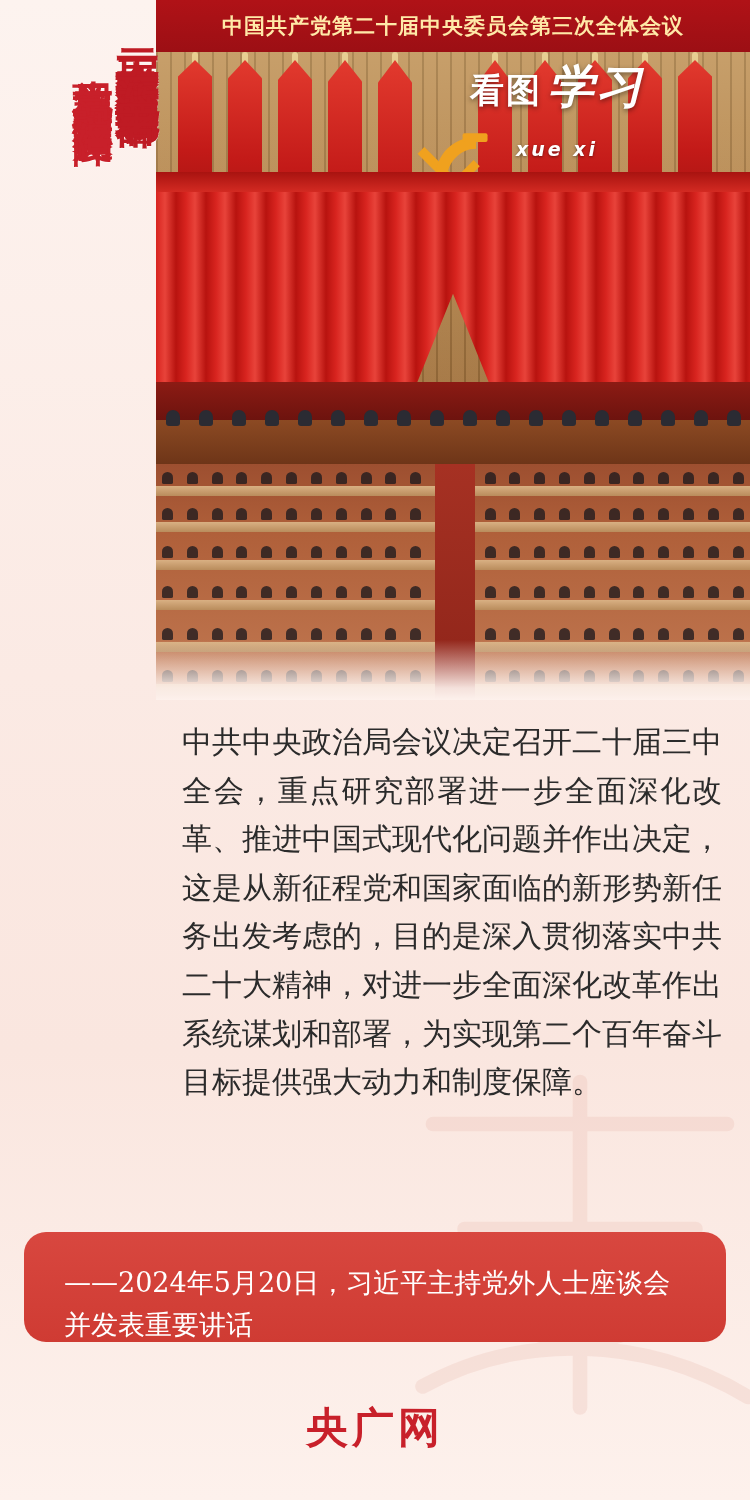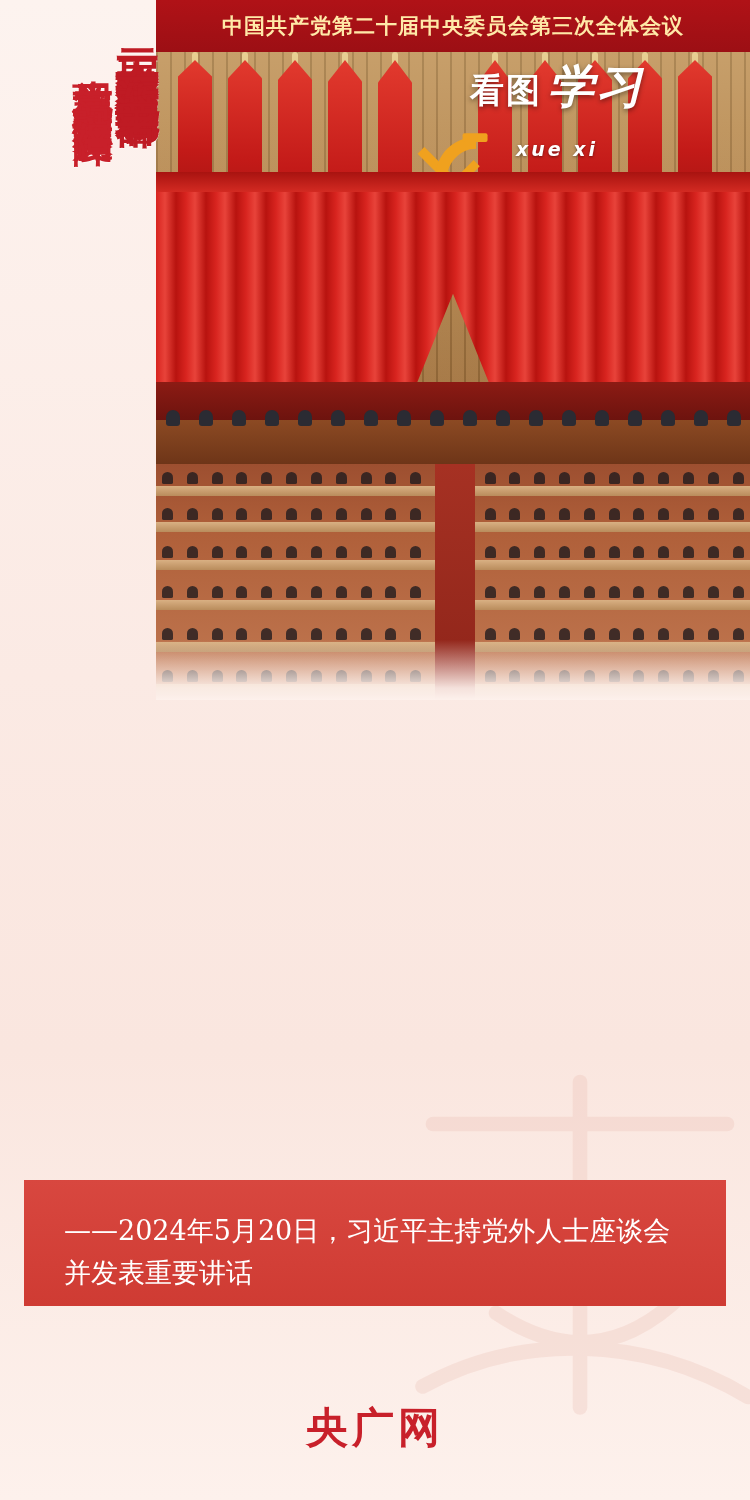--- a/index.html
+++ b/index.html
@@ -302,26 +302,27 @@
     line-height: 1.62;
     color: #2b2b2b;
     text-align: justify;
     letter-spacing: 0px;
   }
 
   
   .source-box {
     position: absolute;
     left: 24px;
-    top: 1180px;
+    top: 1232px;
     width: 702px;
-    height: 126px;
+    height: 110px;
     background: linear-gradient(180deg,#d8473f 0%, #cf3b33 100%);
     box-sizing: border-box;
     padding: 30px 40px;
+    border-radius: 22px;
   }
   .source-text {
     color: #ffffff;
     font-family: "DejaVu Serif", "Liberation Serif", serif;
     font-size: 27px;
     line-height: 1.55;
   }
 
   
   .footer {
@@ -609,20 +610,21 @@
       <span class="k1">看图</span><span class="k2">学习</span>
     </div>
     <div class="pinyin">xue xi</div>
   </div>
 
   <div class="headline-col">
     <div class="vline main">二十届三中全会对进一步全面深化改革作出系统谋划和部署</div>
     <div class="vline sub">为实现第二个百年奋斗目标提供强大动力和制度保障</div>
   </div>
 
+  <div class="body-text">中共中央政治局会议决定召开二十届三中全会，重点研究部署进一步全面深化改革、推进中国式现代化问题并作出决定，这是从新征程党和国家面临的新形势新任务出发考虑的，目的是深入贯彻落实中共二十大精神，对进一步全面深化改革作出系统谋划和部署，为实现第二个百年奋斗目标提供强大动力和制度保障。</div>
 
   <div class="source-box">
     <div class="source-text">——2024年5月20日，习近平主持党外人士座谈会并发表重要讲话</div>
   </div>
 
   <div class="footer">
     <span class="footer-logo">央广网</span>
   </div>
 
 </div>

